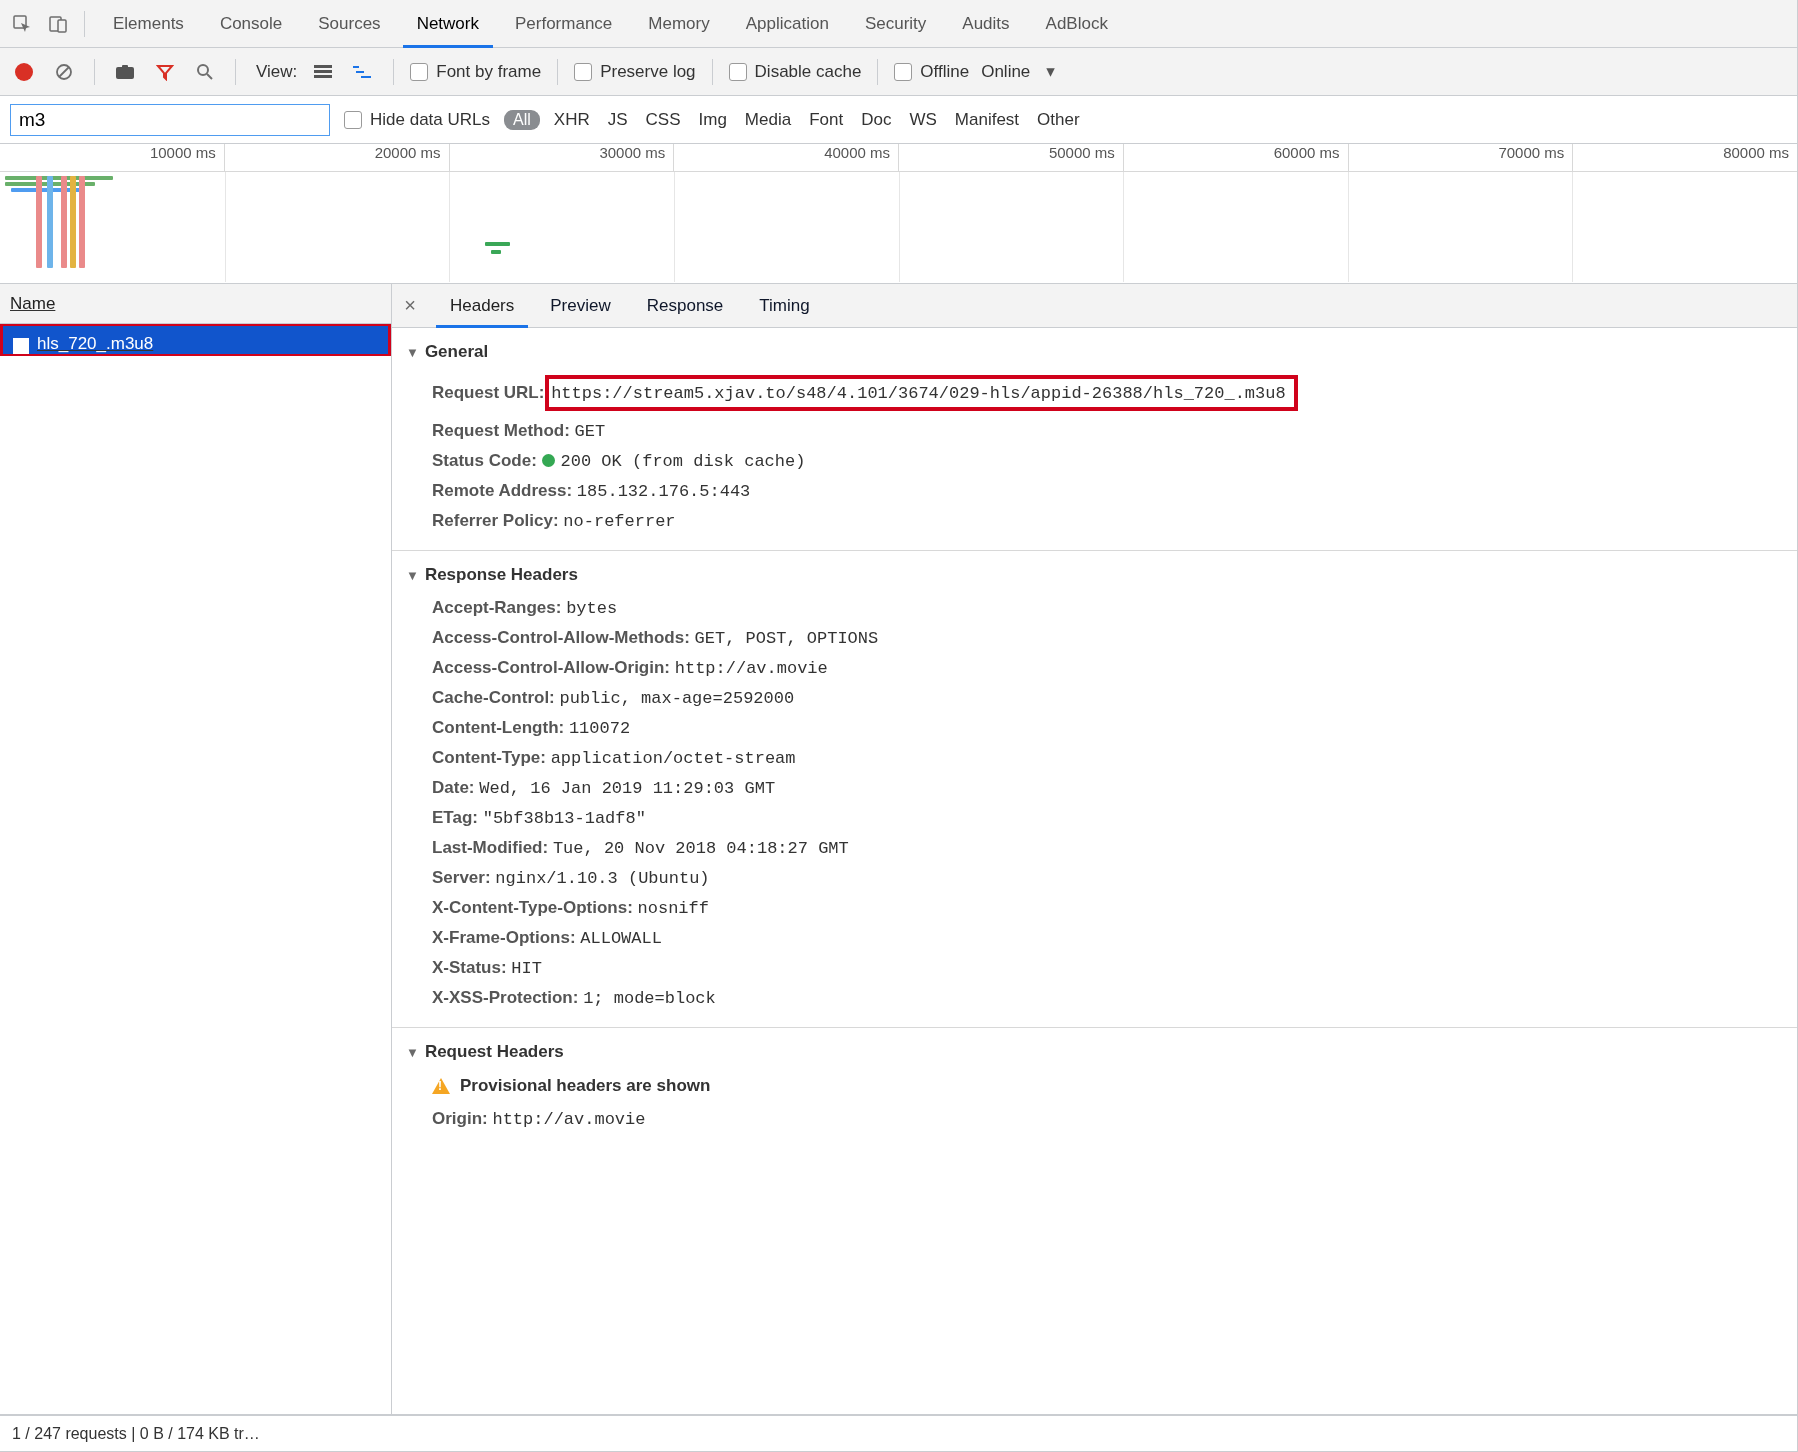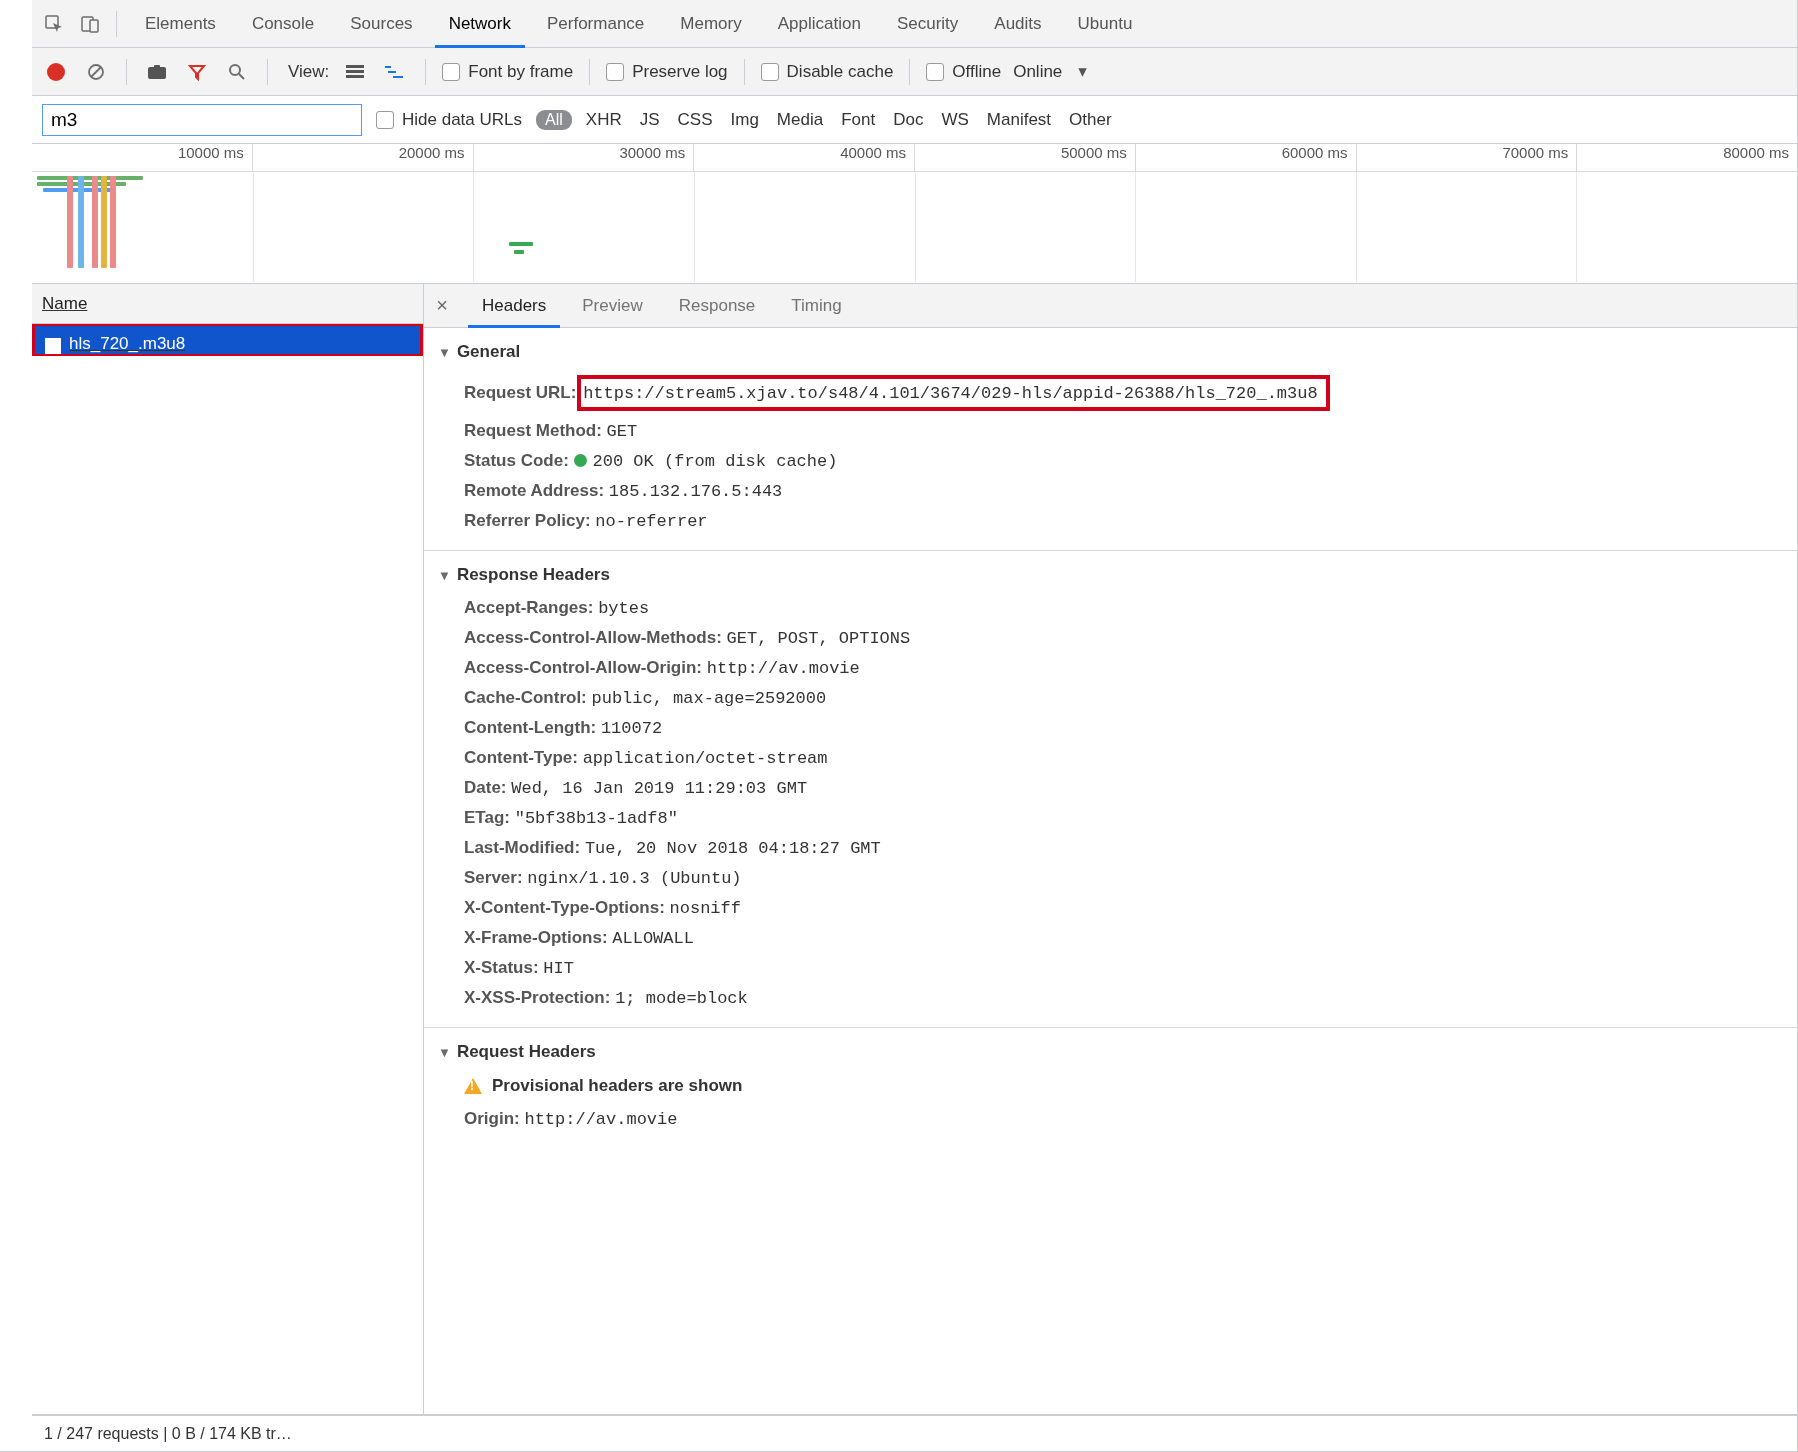--- a/index.html
+++ b/index.html
@@ -25,21 +25,20 @@
     color: var(--text);
     background: var(--bg);
   }
   .devtools {
     display: flex;
     flex-direction: column;
     width: 1798px;
     height: 1452px;
     border-right: 1px solid var(--border);
     border-bottom: 1px solid var(--border);
-    padding-left: 32px;
   }
 
   
   .main-tabs {
     display: flex;
     align-items: center;
     height: 48px;
     border-bottom: 1px solid var(--border);
     background: var(--toolbar-bg);
     padding: 0 6px;
@@ -199,21 +198,21 @@
     border-bottom: 1px solid var(--border);
     background:#f3f3f3;
     gap: 4px;
   }
   .close-x {
     width:36px; text-align:center; color:#6a6a6a; font-size:20px;
     cursor:pointer;
   }
   .dtab {
     padding: 0 18px; height:100%; display:inline-flex; align-items:center;
-    color:#737373; cursor:pointer; position:relative;
+    color:#0f172a; cursor:pointer; position:relative;
   }
   .dtab.active { color:#222; }
   .dtab.active::after {
     content:''; position:absolute; left:4px; right:4px; bottom:-1px;
     height:3px; background: var(--tab-underline);
   }
 
   .detail-body {
     flex:1; overflow:auto; min-height:0;
   }
@@ -288,21 +287,21 @@
     <div id="main-tabs-container" style="display:flex;height:100%">
         <div class="main-tab">Elements</div>
         <div class="main-tab">Console</div>
         <div class="main-tab">Sources</div>
         <div class="main-tab active">Network</div>
         <div class="main-tab">Performance</div>
         <div class="main-tab">Memory</div>
         <div class="main-tab">Application</div>
         <div class="main-tab">Security</div>
         <div class="main-tab">Audits</div>
-        <div class="main-tab">Ubuntu</div>
+        <div class="main-tab">AdBlock</div>
       </div>
   </div>
 
   <div class="net-toolbar">
     <span class="icon-btn">
         <span class="record-dot"></span>
       </span>
     <span class="icon-btn clear-icon">
       <svg width="20" height="20" viewBox="0 0 20 20" fill="none" stroke="currentColor" stroke-width="1.8">
         <circle cx="10" cy="10" r="7"></circle>

